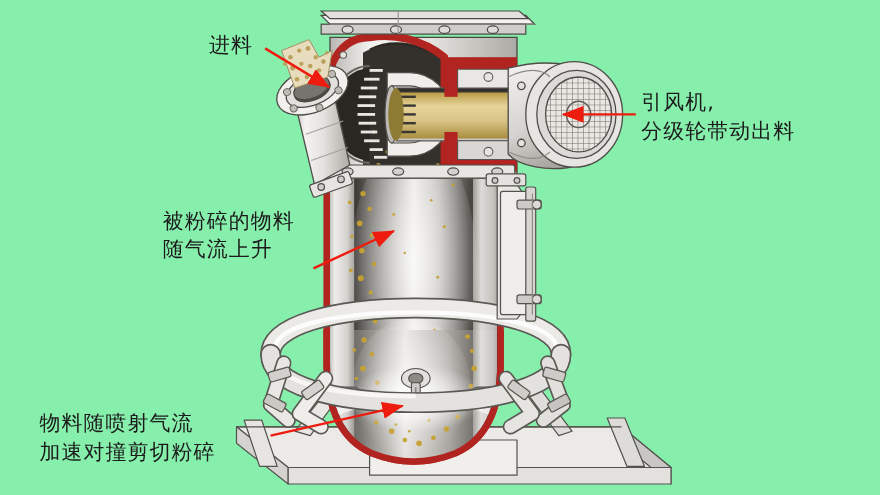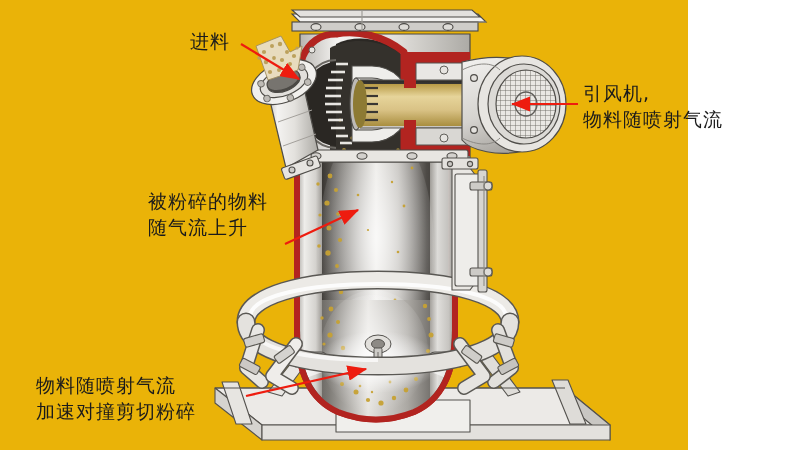--- a/index.html
+++ b/index.html
@@ -1,17 +1,17 @@
 <!DOCTYPE html>
 <html><head>
 <meta charset="utf-8">
 <style>
   html,body{margin:0;padding:0;background:#ffffff;}
   body{width:800px;height:450px;overflow:hidden;font-family:"Liberation Sans","DejaVu Sans",sans-serif;}
-  #stage{position:relative;width:688px;height:450px;background:#eab308;}
+  #stage{position:relative;width:800px;height:450px;background:#86efac;}
   #stage svg{position:absolute;left:0;top:0;}
   .cap{position:absolute;color:#1b1b1b;font-size:19px;line-height:26px;letter-spacing:1px;white-space:pre;font-family:"DejaVu Sans","Liberation Sans",sans-serif;}
   #lbl-feed{left:190px;top:28px;}
   #lbl-fan{left:583px;top:80px;}
   #lbl-rise{left:148px;top:188px;}
   #lbl-jet{left:36px;top:372px;}
 </style>
 </head>
 <body>
 
@@ -479,19 +479,19 @@
     <g stroke="#ee1c0f" stroke-width="2.2" marker-end="url(#arw)" fill="none">
       <line x1="241" y1="44" x2="299" y2="79"></line>
       <line x1="578" y1="104" x2="512" y2="104"></line>
       <line x1="285" y1="244" x2="358" y2="210"></line>
       <line x1="246" y1="396" x2="366" y2="369"></line>
     </g>
   </svg>
 
   <div class="cap" id="lbl-feed">进料</div>
   <div class="cap" id="lbl-fan">引风机,
-物料随喷射气流</div>
+分级轮带动出料</div>
   <div class="cap" id="lbl-jet">物料随喷射气流
 加速对撞剪切粉碎</div>
   <div class="cap" id="lbl-rise">被粉碎的物料
 随气流上升</div>
 
 </div>
 
 </body></html>

